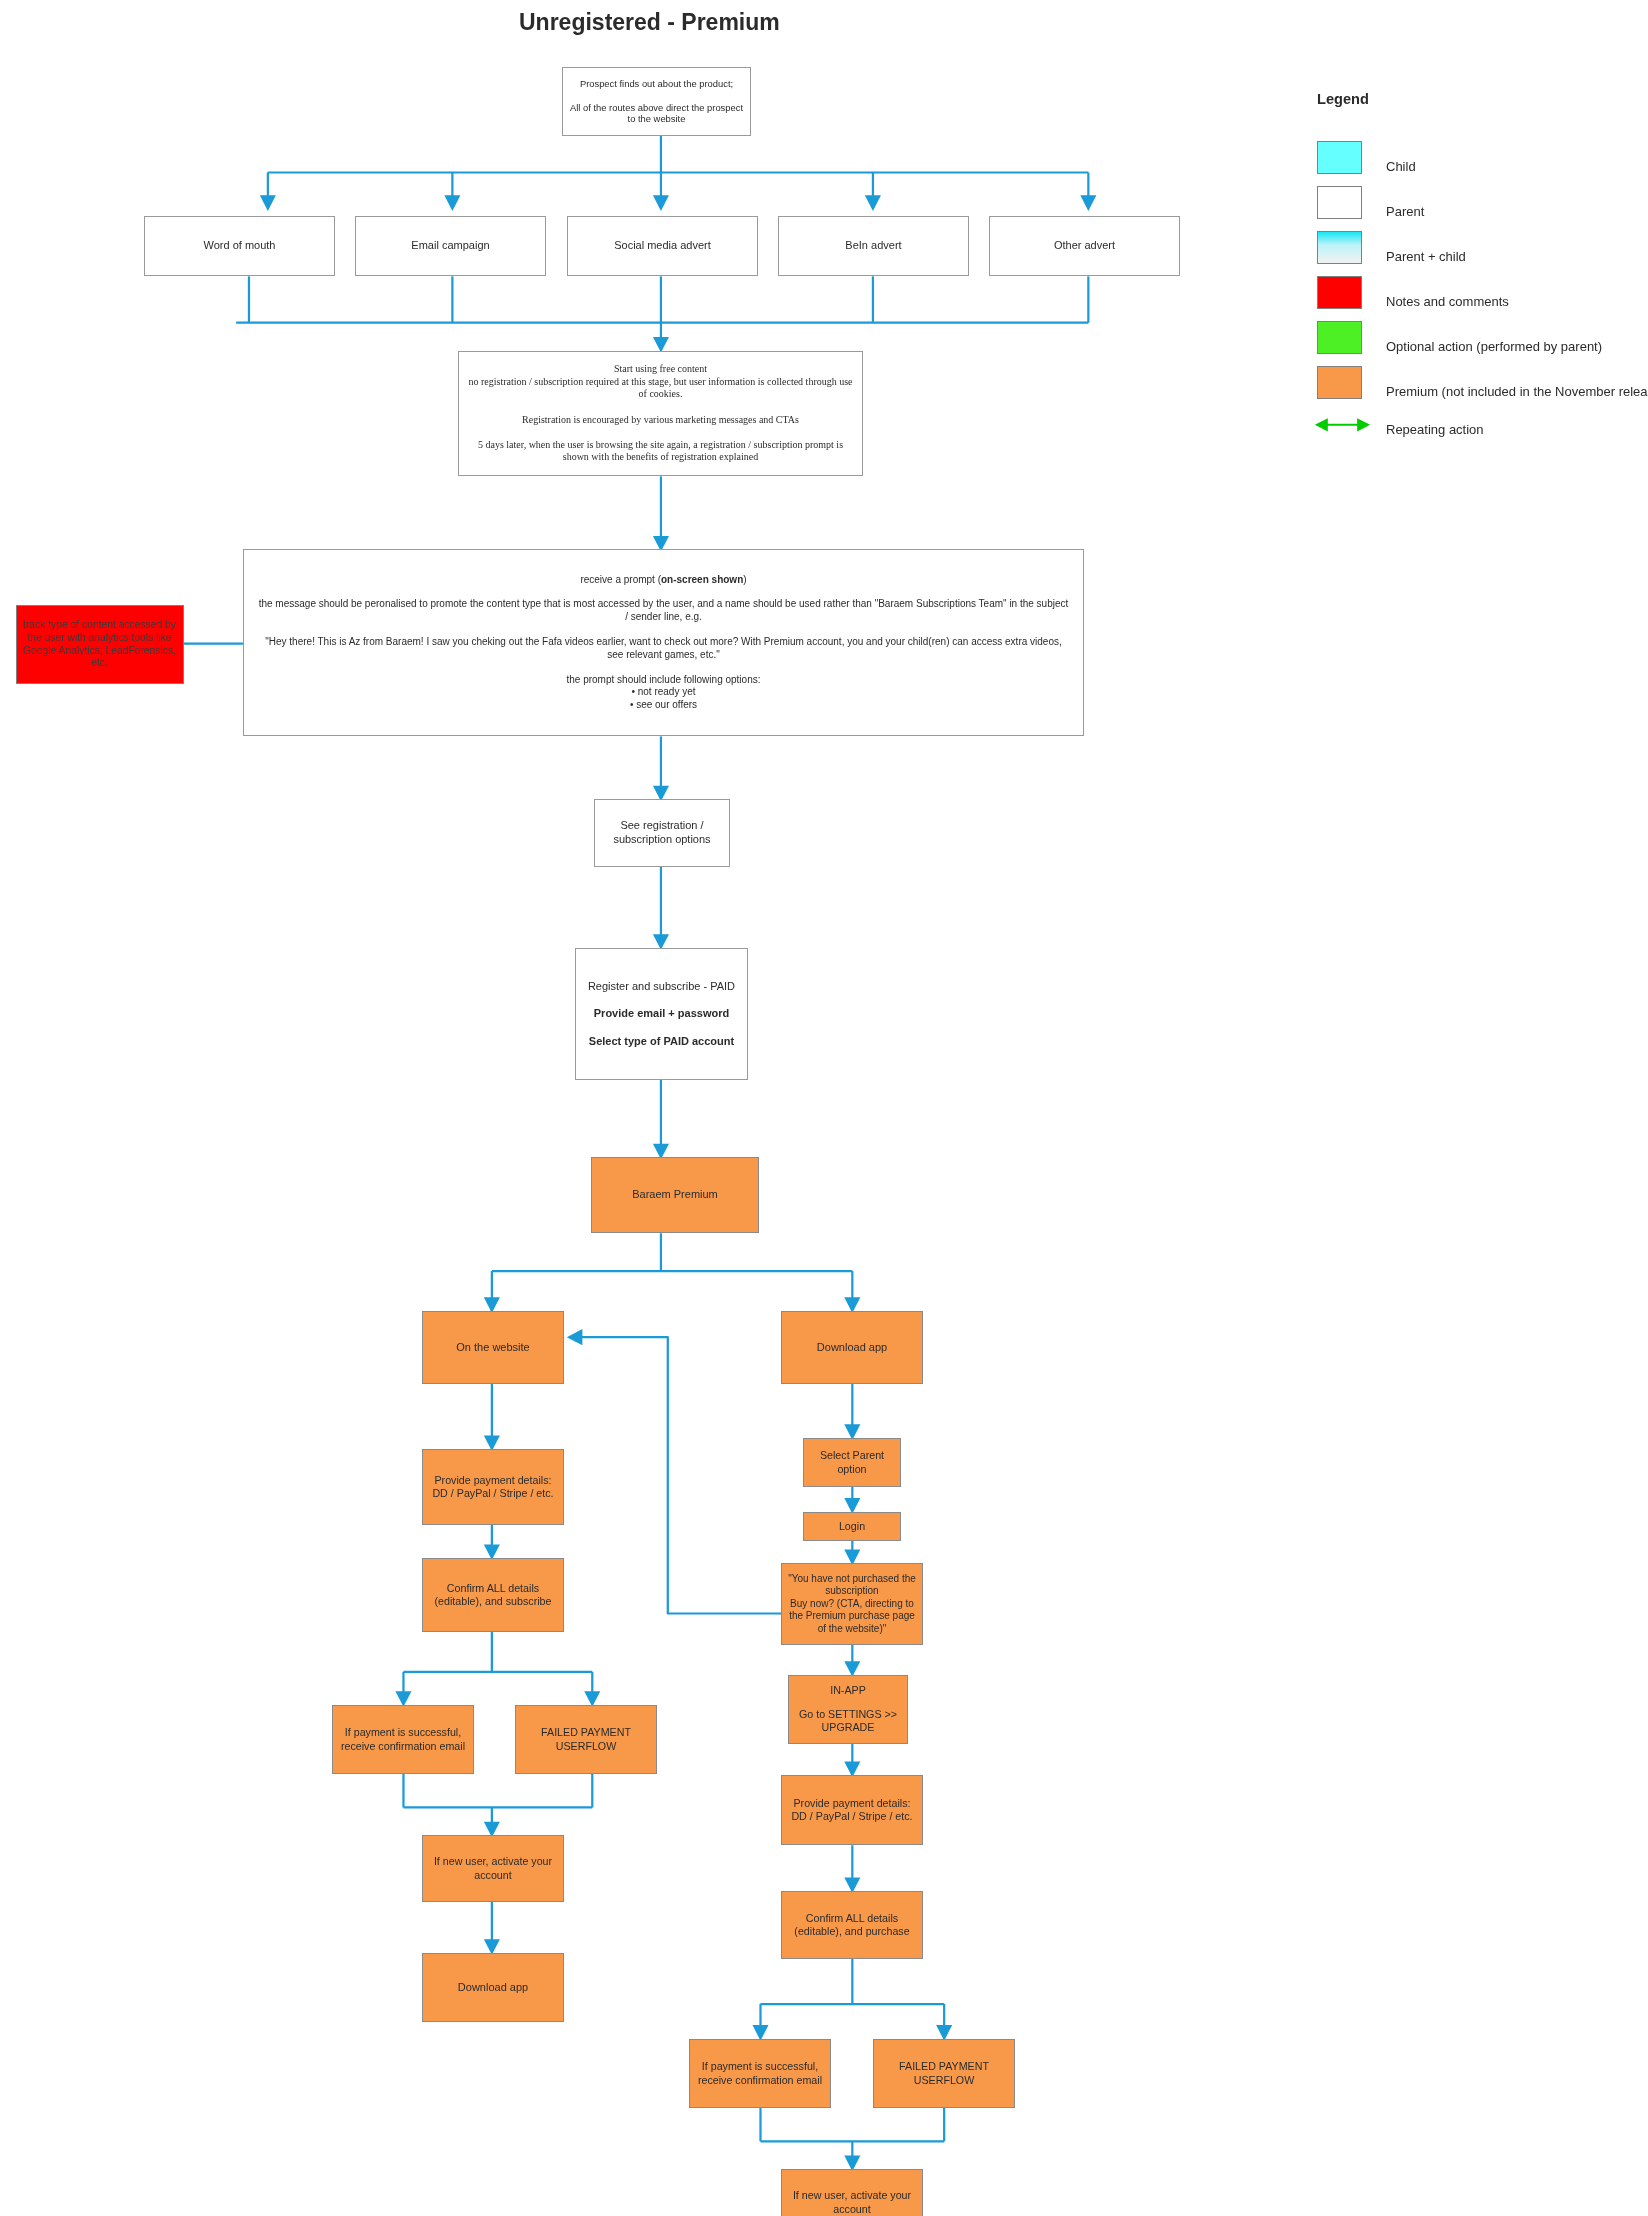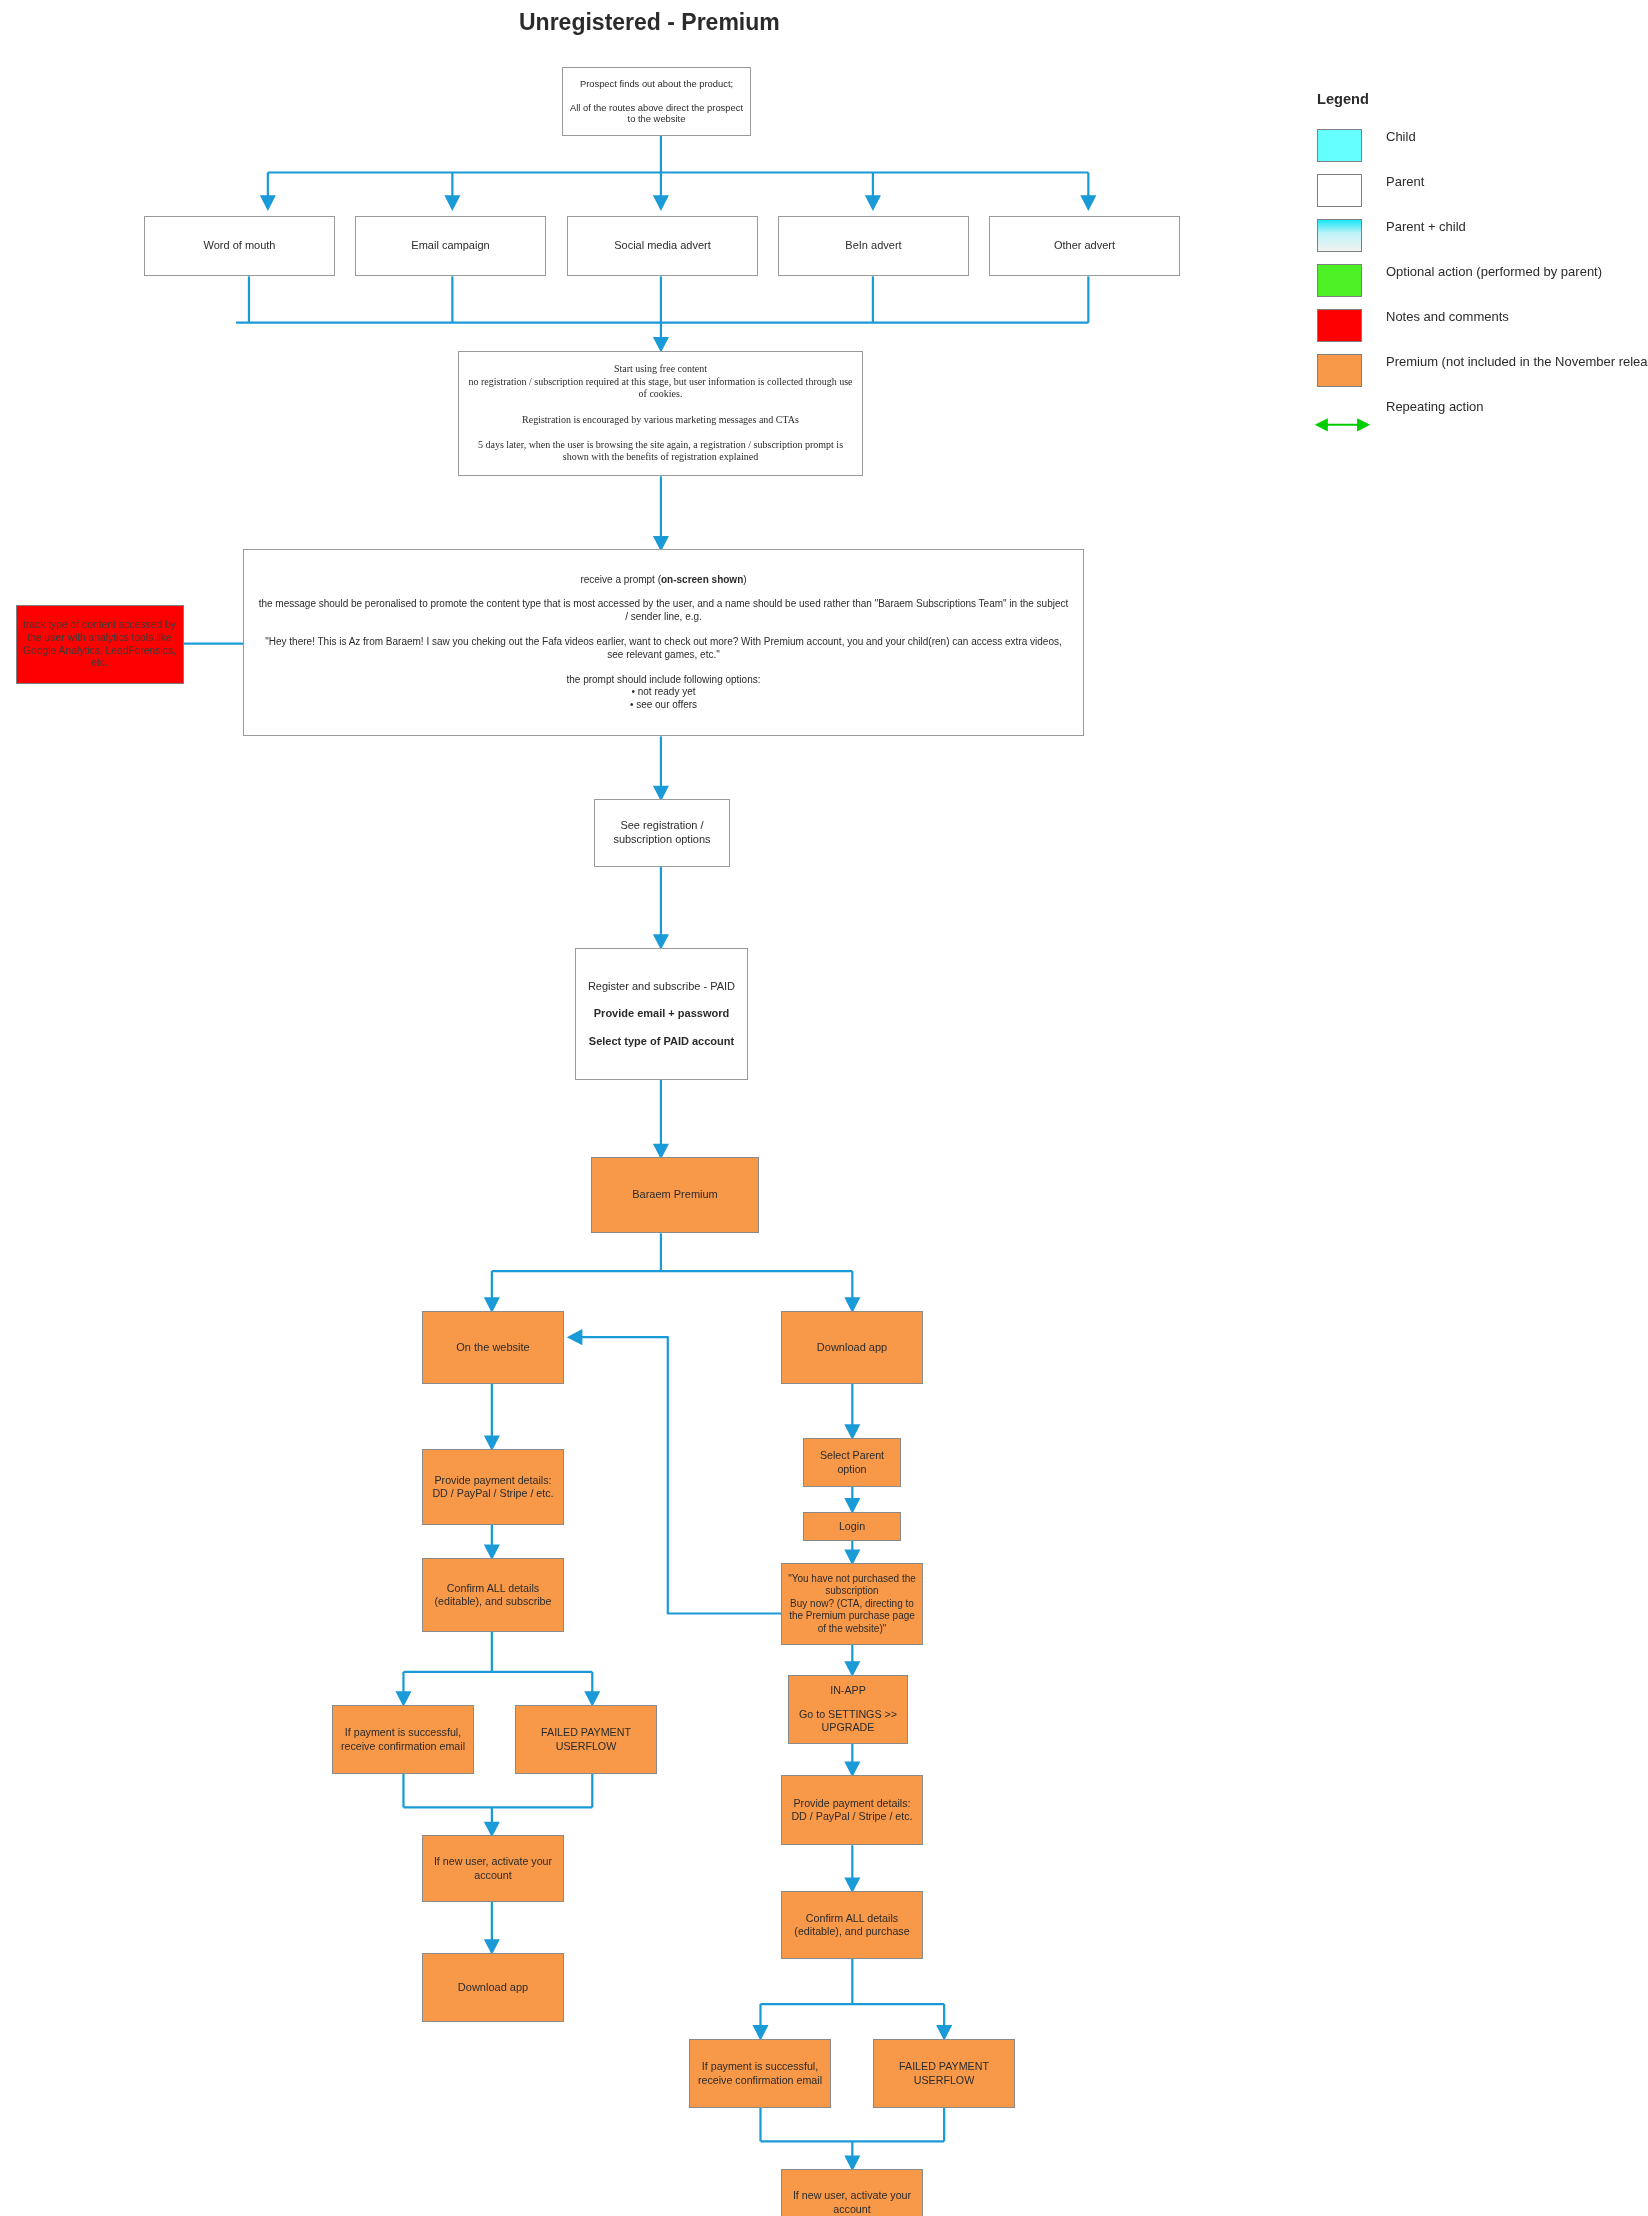--- a/index.html
+++ b/index.html
@@ -62,21 +62,21 @@
     margin-top: 19px;
   }
   .legend-title {
     font-size: 14.6px;
     font-weight: bold;
     color: #2b2b2b;
     margin-bottom: 22px;
   }
   .legend-row {
     display: flex;
-    align-items: flex-start;
+    align-items: flex-end;
     height: 45px;
   }
   .legend-swatch {
     width: 45px;
     height: 33px;
     border: 0.9px solid #808080;
     box-sizing: border-box;
     flex: 0 0 auto;
   }
   .legend-label {
@@ -287,27 +287,27 @@
       <div class="legend-swatch sw-parent"></div>
       <div class="legend-label">Parent</div>
     </div>
 
     <div class="legend-row">
       <div class="legend-swatch sw-both"></div>
       <div class="legend-label">Parent + child</div>
     </div>
 
     <div class="legend-row">
+      <div class="legend-swatch sw-note"></div>
+      <div class="legend-label">Notes and comments</div>
+    </div>
+
+    <div class="legend-row">
       <div class="legend-swatch sw-opt"></div>
       <div class="legend-label">Optional action (performed by parent)</div>
-    </div>
-
-    <div class="legend-row">
-      <div class="legend-swatch sw-note"></div>
-      <div class="legend-label">Notes and comments</div>
     </div>
 
     <div class="legend-row">
       <div class="legend-swatch sw-prem"></div>
       <div class="legend-label">Premium (not included in the November release)</div>
     </div>
 
     <div class="legend-row" style="height:38px;">
       <div class="legend-swatch sw-arrow"></div>
       <div class="legend-label">Repeating action</div>

